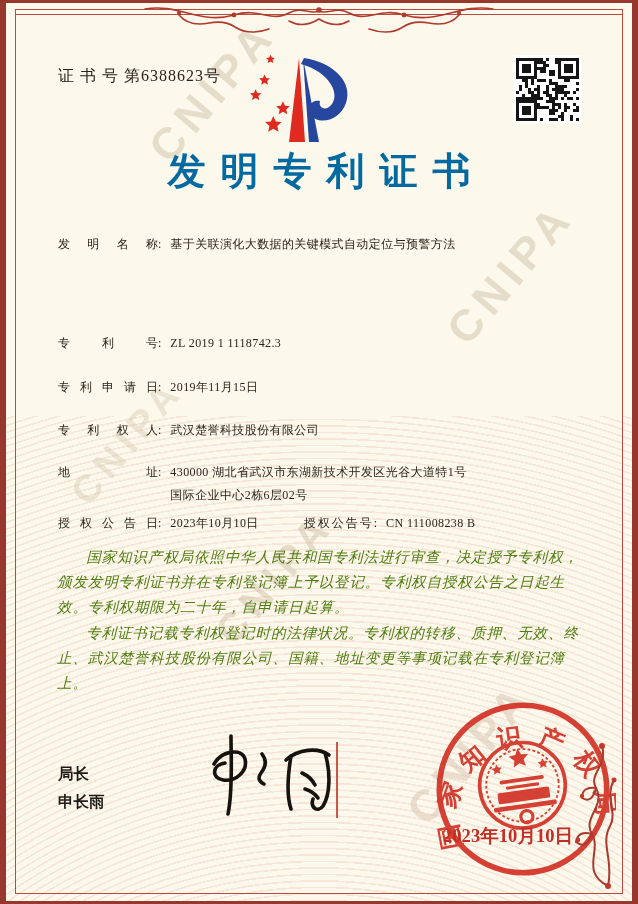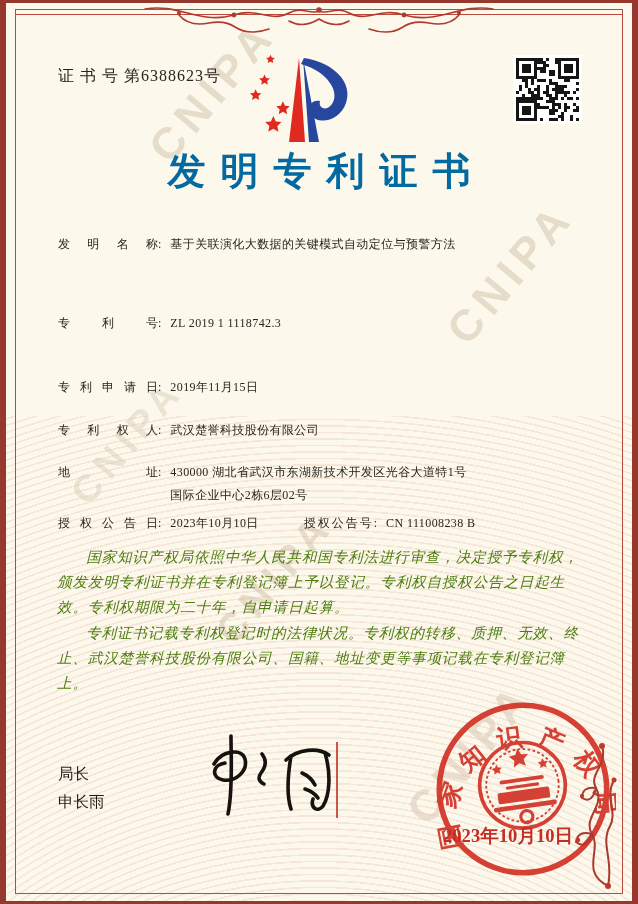--- a/index.html
+++ b/index.html
@@ -49,21 +49,21 @@
     letter-spacing:.4px;}
   .pair2{margin-left:42px;}
   .pair2 .flabel{width:auto;letter-spacing:2px;}
   
   .paras{position:absolute;left:57px;top:545px;width:528px;z-index:2;
     font-style:italic;font-size:14.6px;line-height:25px;letter-spacing:.8px;color:#4d7c0f;}
   .paras p{margin:0 0 1px 0;text-indent:2em;}
   
   .signoff{position:absolute;left:58px;top:760px;z-index:2;
     font-family:"Liberation Sans","DejaVu Sans",sans-serif;font-size:15.5px;
-    font-weight:400;color:#1e1b17;line-height:28px;}
+    font-weight:700;color:#1e1b17;line-height:28px;}
   .signature{position:absolute;left:190px;top:730px;z-index:2;}
   .redmark{position:absolute;left:336px;top:742px;width:2px;height:76px;
     background:#c23a2d;z-index:2;opacity:.85;}
   .seal{position:absolute;left:430px;top:696px;z-index:3;opacity:.95;}
 </style>
 </head>
 <body>
 
 <div class="page">
 
@@ -575,21 +575,21 @@
       <b></b>
     </div>
 
   <div class="title">发明专利证书</div>
 
   <div class="row" style="top:233px">
     <span class="flabel">发明名称</span><span class="fcolon">:</span><span class="fvalue">基于关联演化大数据的关键模式自动定位与预警方法</span>
   </div>
 
 
-  <div class="row" style="top:312px">
+  <div class="row" style="top:332px">
     <span class="flabel">专利号</span><span class="fcolon">:</span><span class="fvalue">ZL 2019 1 1118742.3</span>
   </div>
 
   <div class="row" style="top:376px">
     <span class="flabel">专利申请日</span><span class="fcolon">:</span><span class="fvalue">2019年11月15日</span>
   </div>
 
   <div class="row" style="top:419px">
     <span class="flabel">专利权人</span><span class="fcolon">:</span><span class="fvalue">武汉楚誉科技股份有限公司</span>
   </div>

